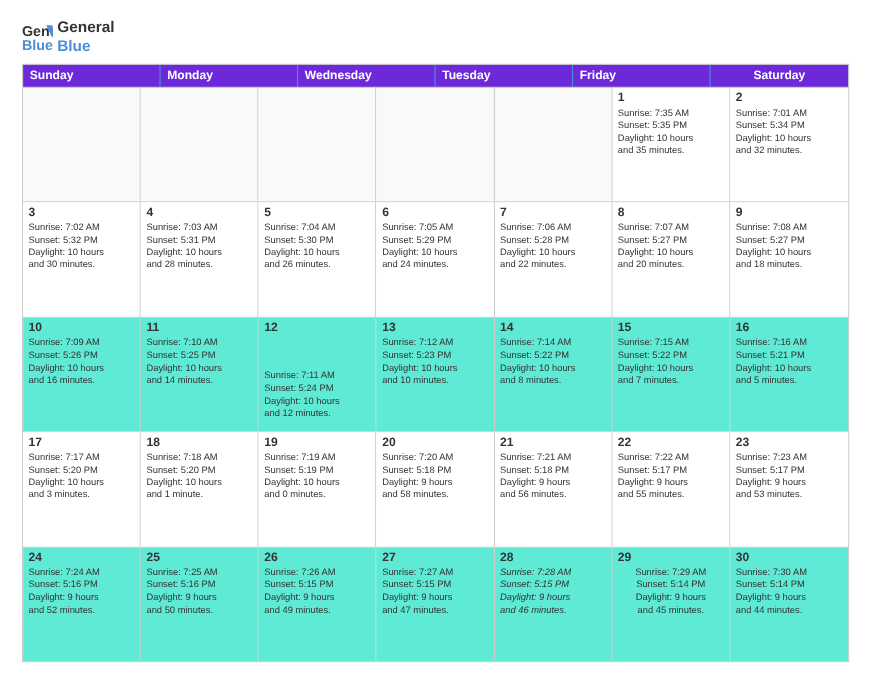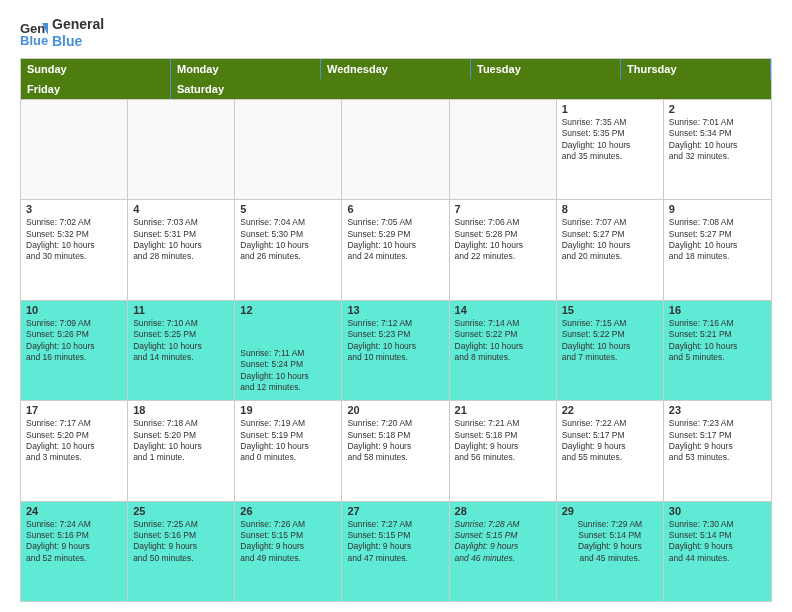--- a/index.html
+++ b/index.html
@@ -54,32 +54,33 @@
       color: #555;
     }
     .calendar {
       flex: 1;
       display: flex;
       flex-direction: column;
       border: 1px solid #ccc;
     }
     .cal-header {
       display: grid;
-      grid-template-columns: repeat(5, 1fr);
-      background: #4d7c0f;
+      grid-template-columns: repeat(6, 1fr);
+      background: #6d28d9;
     }
     .cal-header-cell {
       color: #fff;
       font-size: 11px;
       font-weight: bold;
       padding: 4px 6px;
       border-right: 1px solid #4a8fd5;
     }
     .cal-header-cell:last-child {
       border-right: none;
+      text-align: center;
     }
     .cal-body {
       flex: 1;
       display: flex;
       flex-direction: column;
     }
     .cal-row {
       display: grid;
       grid-template-columns: repeat(7, 1fr);
       flex: 1;
@@ -136,21 +137,20 @@
       <div class="location"></div>
     </div>
   </div>
 
   <div class="calendar">
     <div class="cal-header">
     <div class="cal-header-cell">Sunday</div>
         <div class="cal-header-cell">Monday</div>
         <div class="cal-header-cell">Wednesday</div>
         <div class="cal-header-cell">Tuesday</div>
-        <div class="cal-header-cell">Thursday</div>
         <div class="cal-header-cell">Friday</div>
         <div class="cal-header-cell">Saturday</div>
       </div>
     <div class="cal-body">
     <div class="cal-row">
           <div class="cal-cell empty"></div>
           <div class="cal-cell empty"></div>
           <div class="cal-cell empty"></div>
           <div class="cal-cell empty"></div>
           <div class="cal-cell empty"></div>

